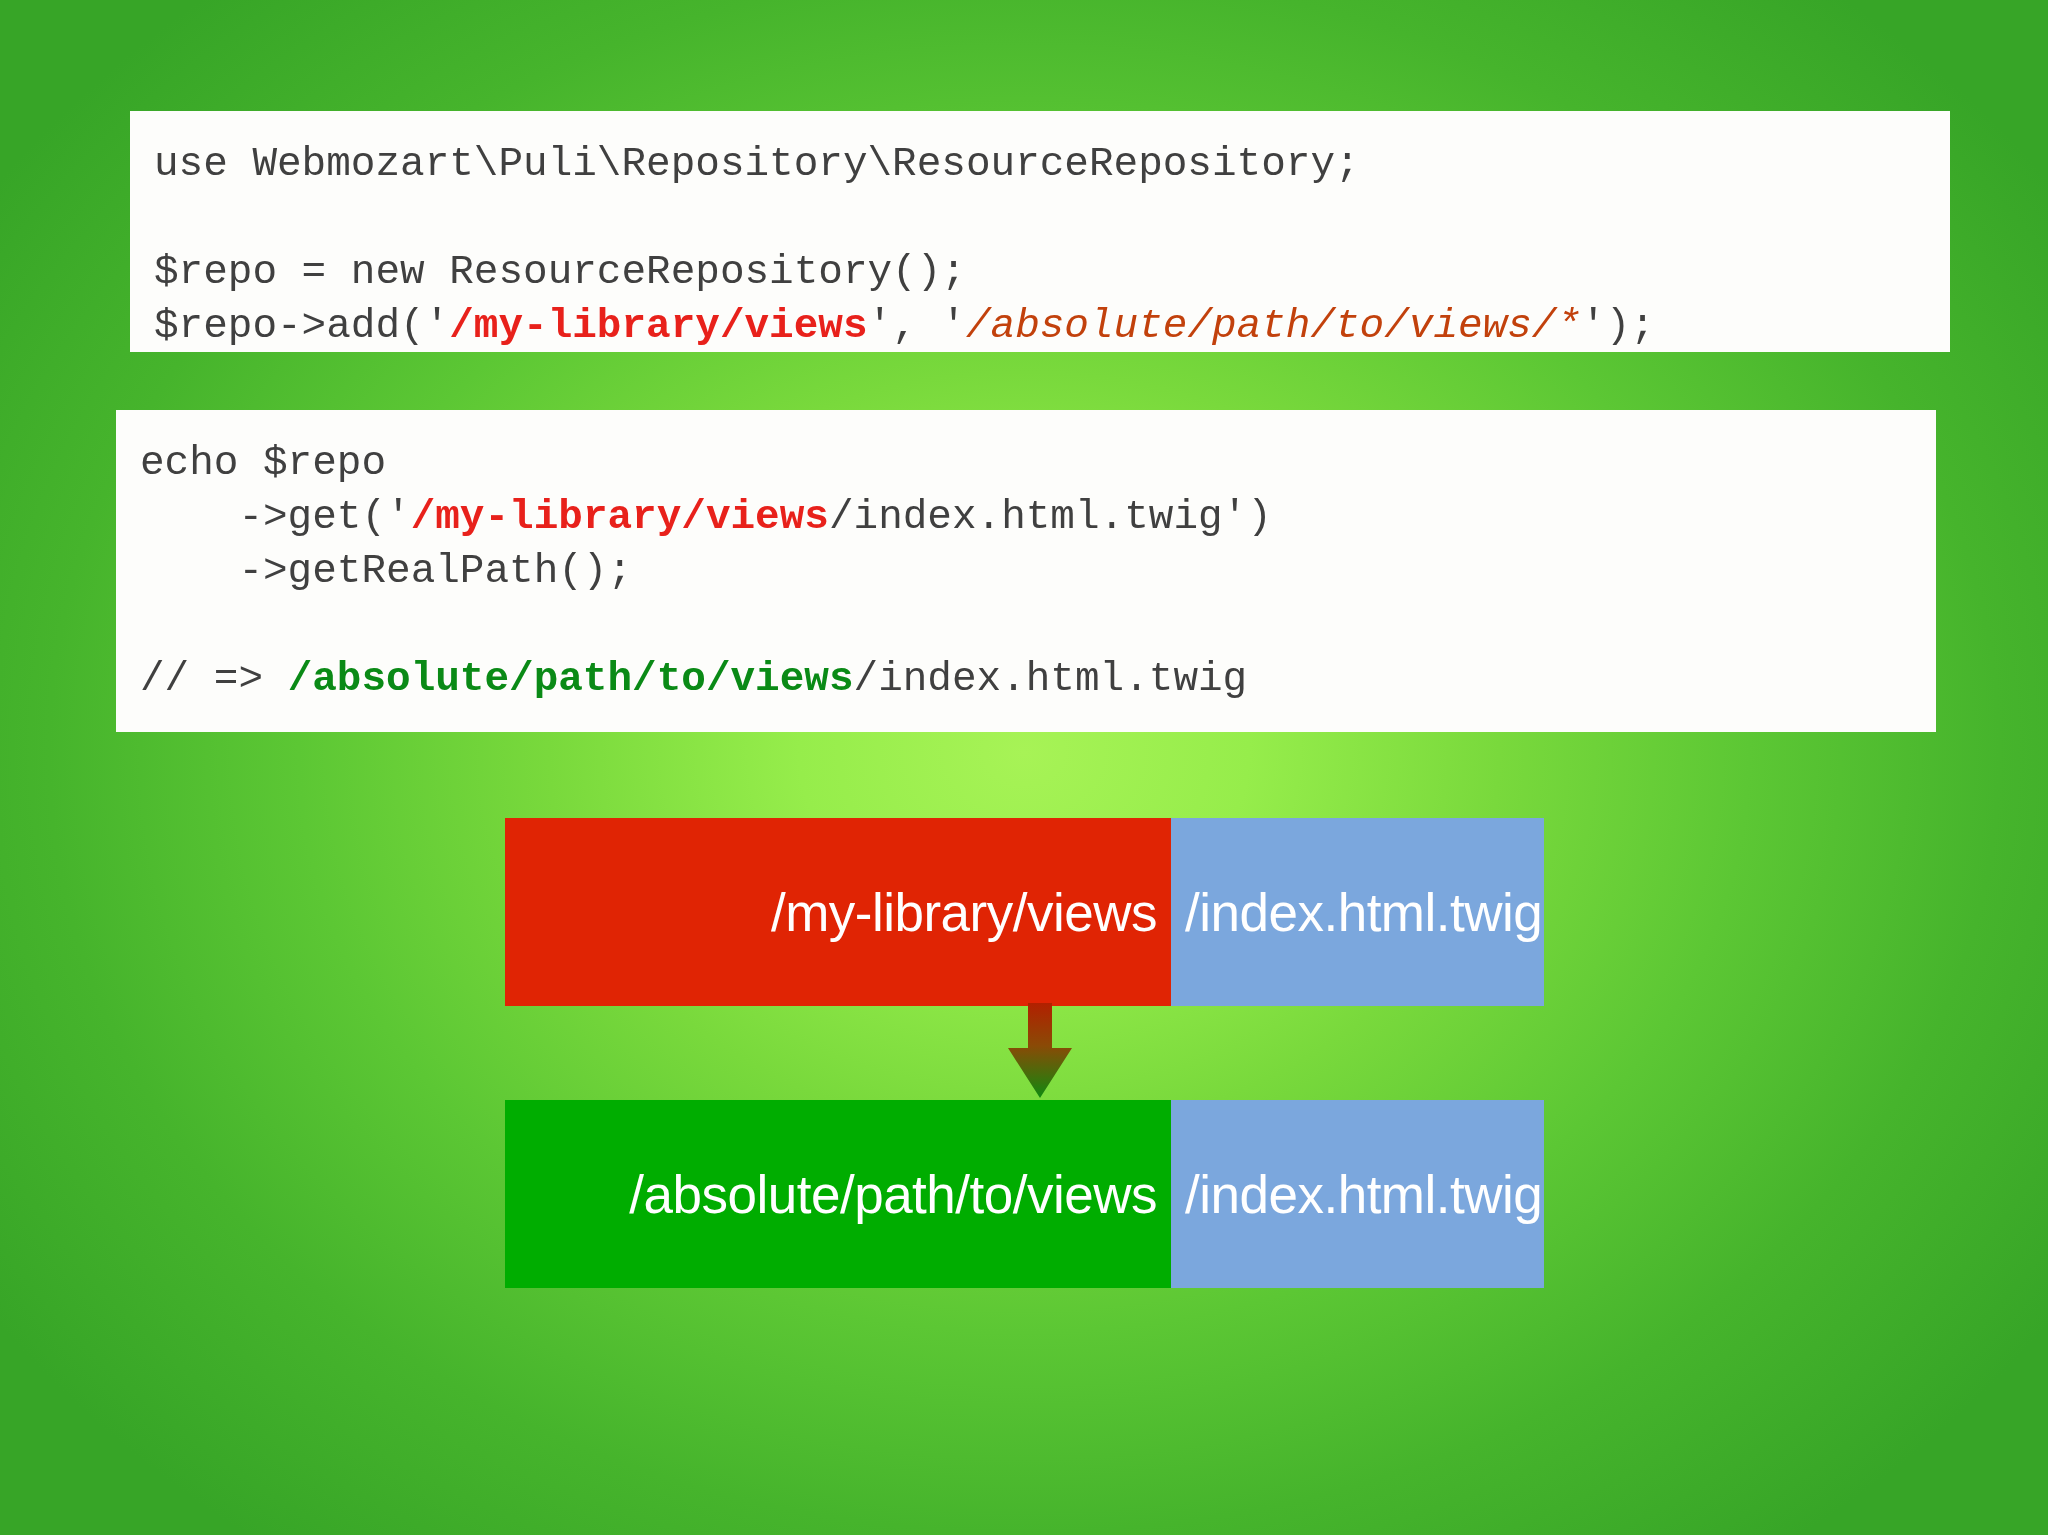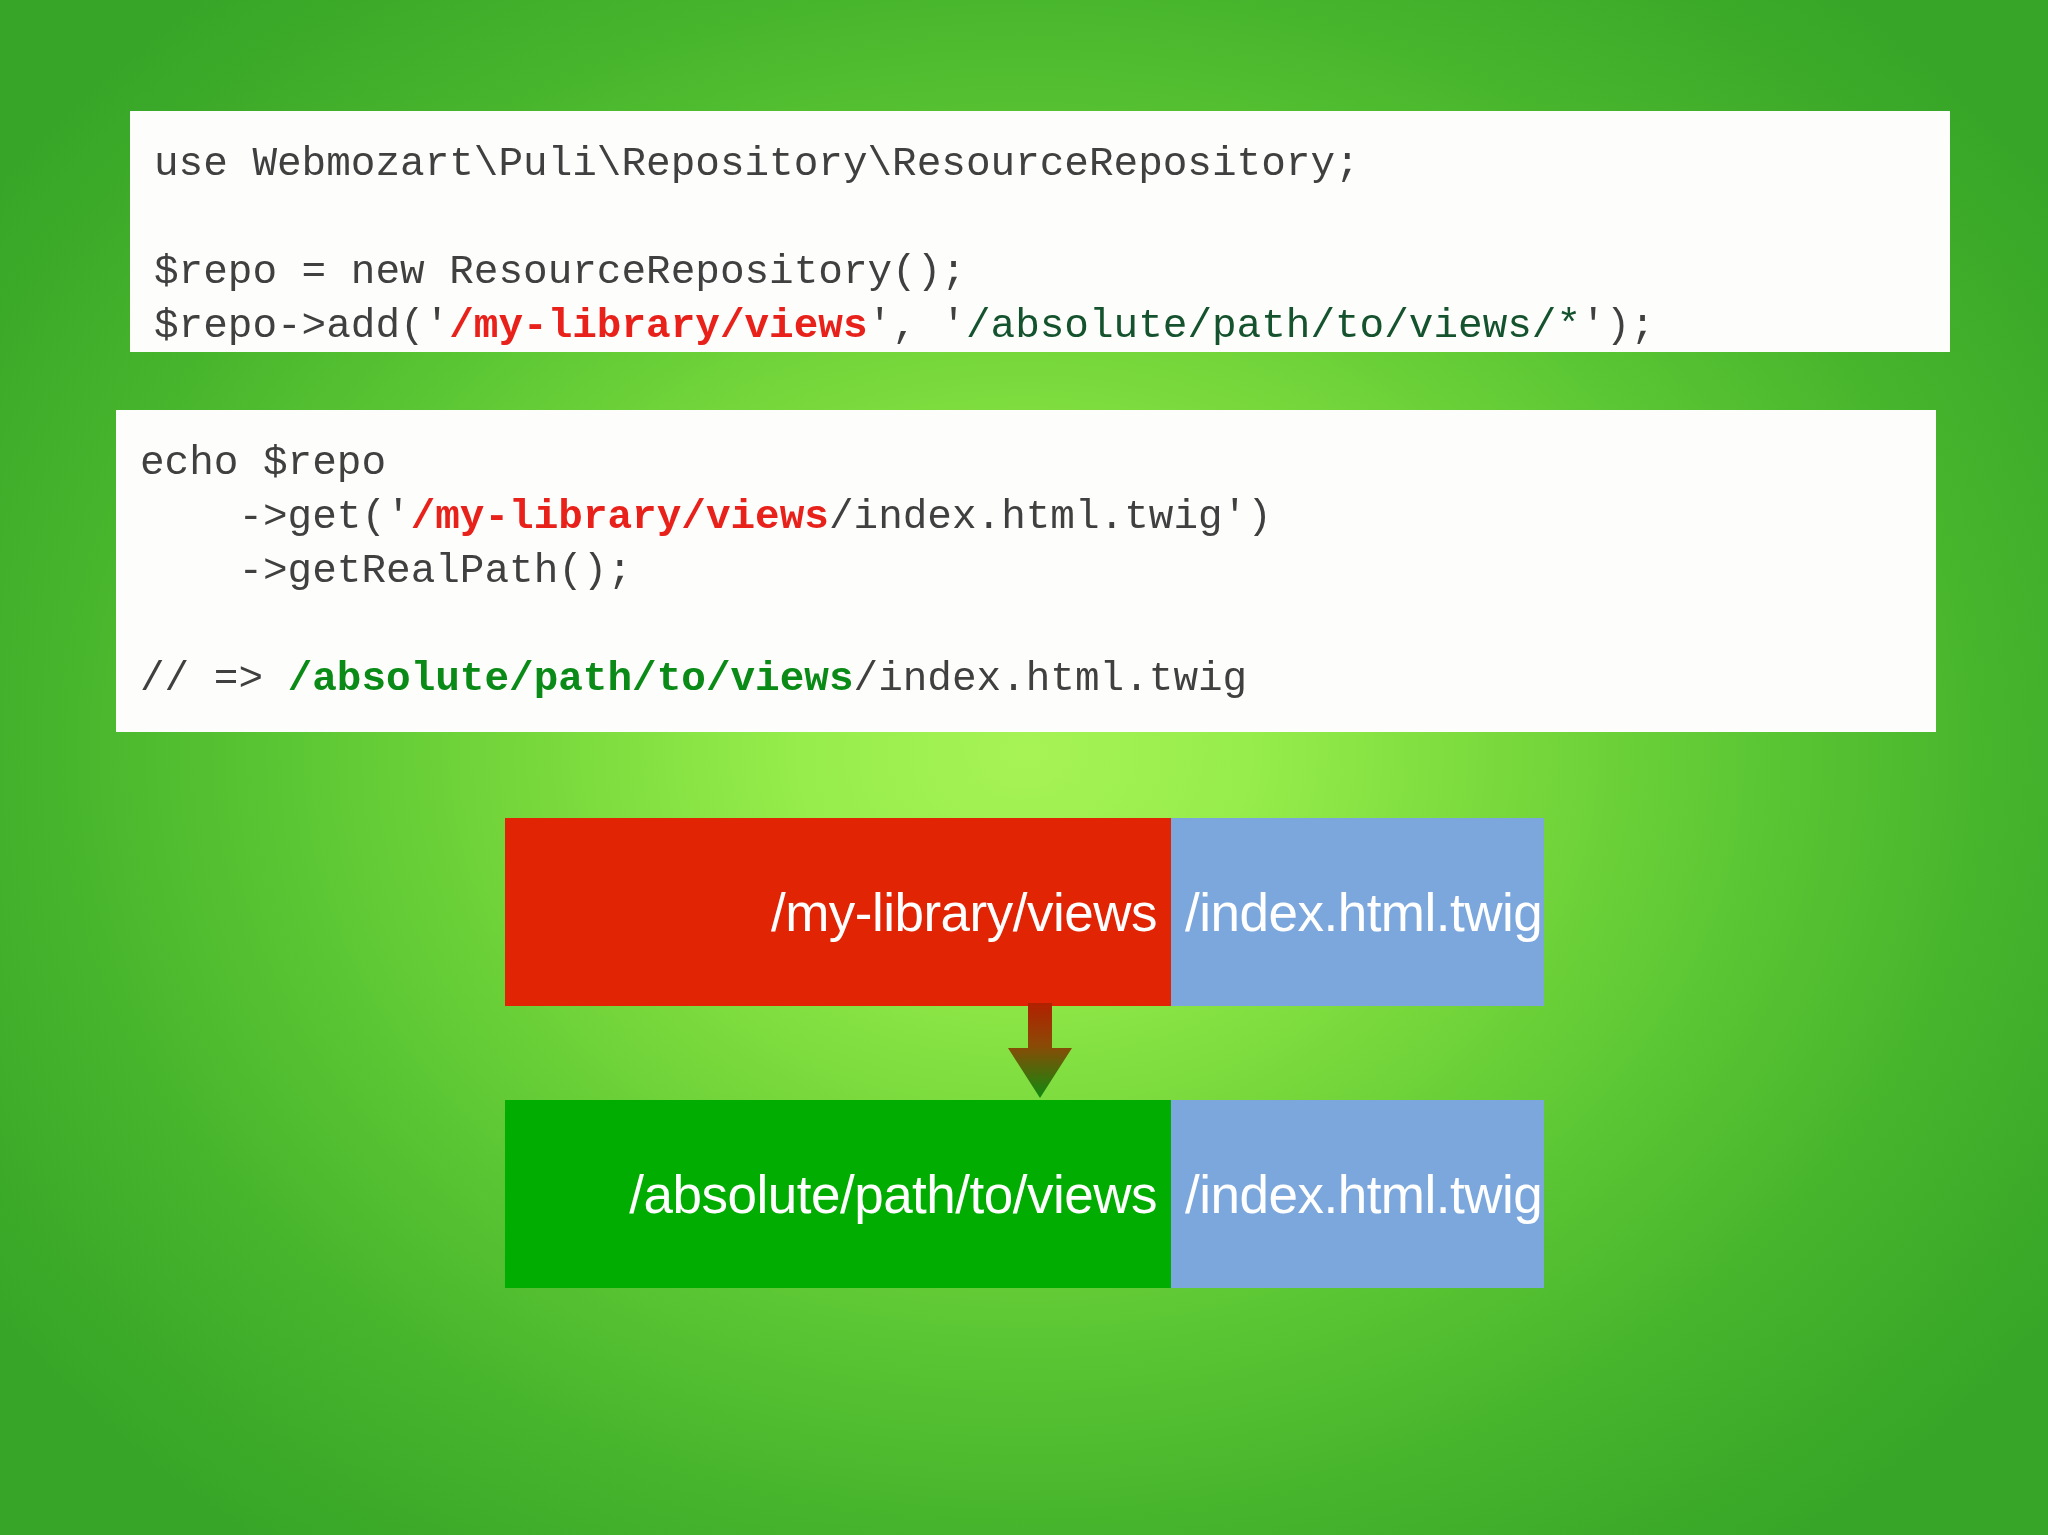--- a/index.html
+++ b/index.html
@@ -50,21 +50,21 @@
   #code-block-2 {
     left: 116px;
     top: 410px;
     width: 1820px;
     height: 322px;
   }
   .code-line { display: block; height: 54px; }
   .code-line.blank { height: 54px; }
 
   .s-red   { color: #e8211b; font-weight: bold; }
-  .s-green { color: #14532d; }
+  .s-green { color: #c2410c; font-style: italic; }
   .s-green-b { color: #0a8a16; font-weight: bold; }
   .s-plain { color: #404040; }
 
   .path-box {
     position: absolute;
     display: flex;
     align-items: center;
     box-sizing: border-box;
     color: #ffffff;
     font-family: "Liberation Sans", sans-serif;

